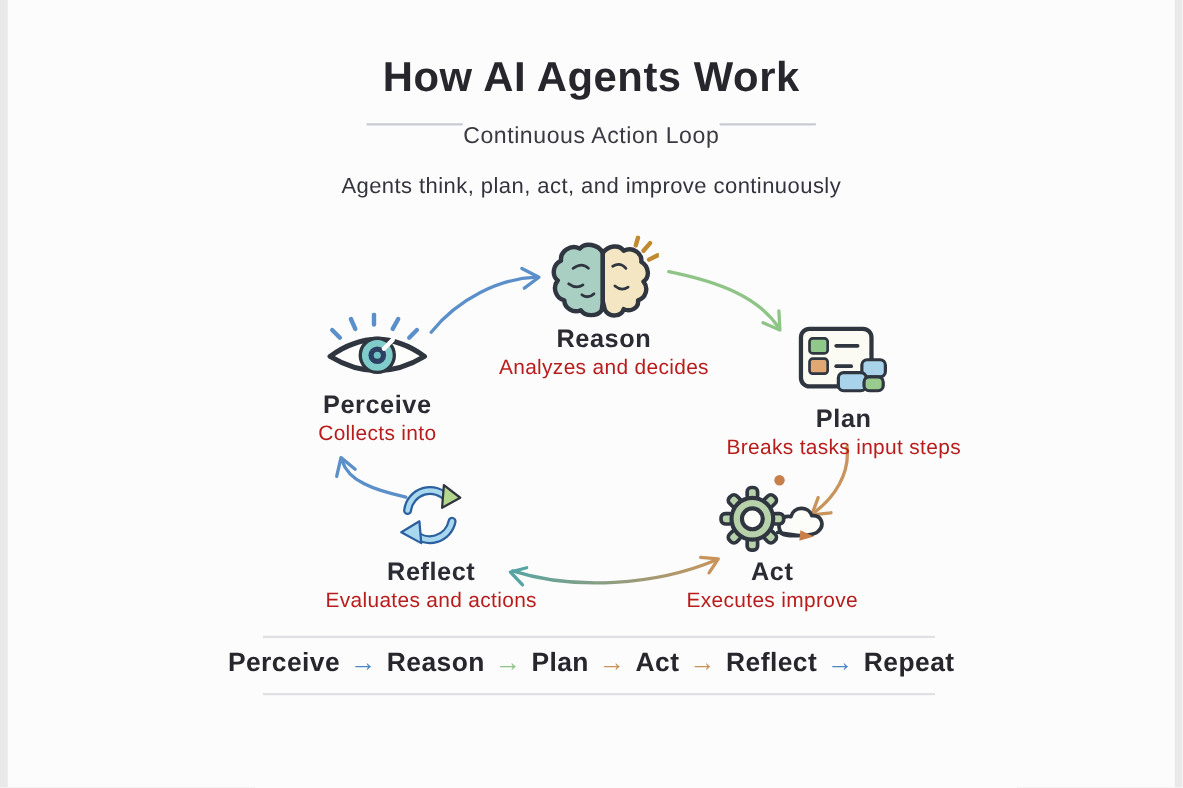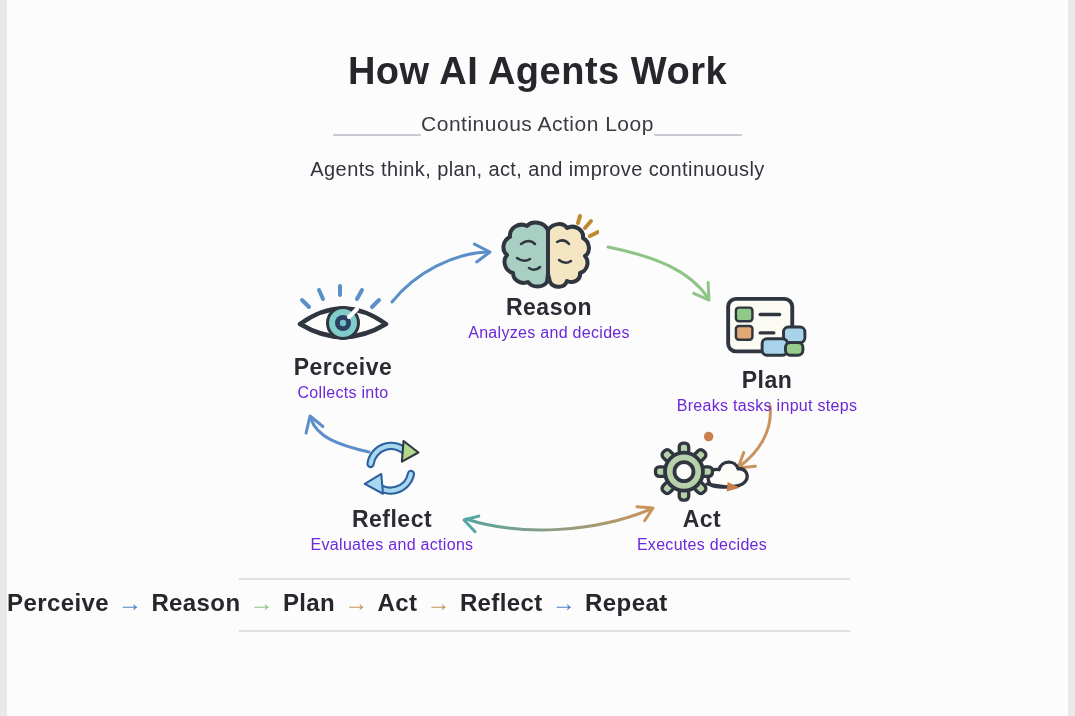--- a/index.html
+++ b/index.html
@@ -7,36 +7,36 @@
   .canvas{
     position:relative;width:1061px;height:716px;margin:0 auto;
     background:#fcfcfc;overflow:hidden;color:#2b2b33;
   }
   .title{
     position:absolute;top:50px;left:0;width:100%;text-align:center;
     font-size:38px;font-weight:600;letter-spacing:.5px;color:#26262c;
   }
   .subtitle-row{
     position:absolute;top:112px;left:0;width:100%;
-    display:flex;align-items:flex-end;justify-content:center;
+    display:flex;align-items:flex-start;justify-content:center;
   }
   .subtitle-line{width:88px;height:2px;background:#c9c9d3;border-radius:2px;}
   .subtitle-text{font-size:21px;color:#3a3a42;letter-spacing:.5px;}
   .tagline{
     position:absolute;top:158px;left:0;width:100%;text-align:center;
     font-size:20px;color:#33333d;letter-spacing:.4px;
   }
   .node{position:absolute;text-align:center;}
   .node svg{display:block;margin:0 auto;}
   .node .label{font-size:23px;font-weight:600;color:#2b2b33;letter-spacing:.5px;margin-top:4px;}
-  .node .desc{font-size:16px;color:#6d28d9;margin-top:3px;letter-spacing:.3px;}
+  .node .desc{font-size:19px;color:#b91c1c;margin-top:3px;letter-spacing:.3px;}
   .arrows{position:absolute;left:0;top:0;width:1075px;height:716px;pointer-events:none;}
   .legend-line{position:absolute;left:232px;width:611px;height:2px;background:#dfdfe4;}
   .legend{
-    position:absolute;top:589px;left:0;width:100%;text-align:left;
+    position:absolute;top:589px;left:0;width:100%;text-align:center;
     font-size:24px;font-weight:600;color:#26262c;letter-spacing:.4px;
   }
   .legend .legend-arrow{font-weight:400;margin:0 9px;font-size:24px;}
 </style>
 </head>
 <body>
 
 <div class="canvas">
 
   <div class="title">How AI Agents Work</div>
@@ -163,21 +163,21 @@
         <rect x="31" y="16" width="10" height="12" rx="4" transform="rotate(135 36 46)"></rect>
         <rect x="31" y="16" width="10" height="12" rx="4" transform="rotate(180 36 46)"></rect>
         <rect x="31" y="16" width="10" height="12" rx="4" transform="rotate(225 36 46)"></rect>
         <rect x="31" y="16" width="10" height="12" rx="4" transform="rotate(270 36 46)"></rect>
         <rect x="31" y="16" width="10" height="12" rx="4" transform="rotate(315 36 46)"></rect>
         <circle cx="36" cy="46" r="20" stroke-width="4"></circle>
         <circle cx="36" cy="46" r="10" fill="#fcfcf8" stroke-width="4"></circle>
       </g>
     </svg>
     <div class="label">Act</div>
-    <div class="desc">Executes decides</div>
+    <div class="desc">Executes improve</div>
   </div>
 
   <div class="node" style="left:270px;top:436px;width:230px;">
     <svg width="66" height="66" viewBox="0 0 80 80">
       <path d="M 14 34 A 25 25 0 0 1 58 21" fill="none" stroke="#2b5f9e" stroke-width="10" stroke-linecap="round"></path>
       <path d="M 14 34 A 25 25 0 0 1 58 21" fill="none" stroke="#a8d8ef" stroke-width="5" stroke-linecap="round"></path>
       <path d="M 63 46 A 25 25 0 0 1 20 58" fill="none" stroke="#2b5f9e" stroke-width="10" stroke-linecap="round"></path>
       <path d="M 63 46 A 25 25 0 0 1 20 58" fill="none" stroke="#a8d8ef" stroke-width="5" stroke-linecap="round"></path>
       <polygon points="54,6 72,20 52,31" fill="#b4d78e" stroke="#2f3640" stroke-width="2.5" stroke-linejoin="round"></polygon>
       <polygon points="27,46 7,58 29,70" fill="#a8d8ef" stroke="#2b5f9e" stroke-width="2.5" stroke-linejoin="round"></polygon>

